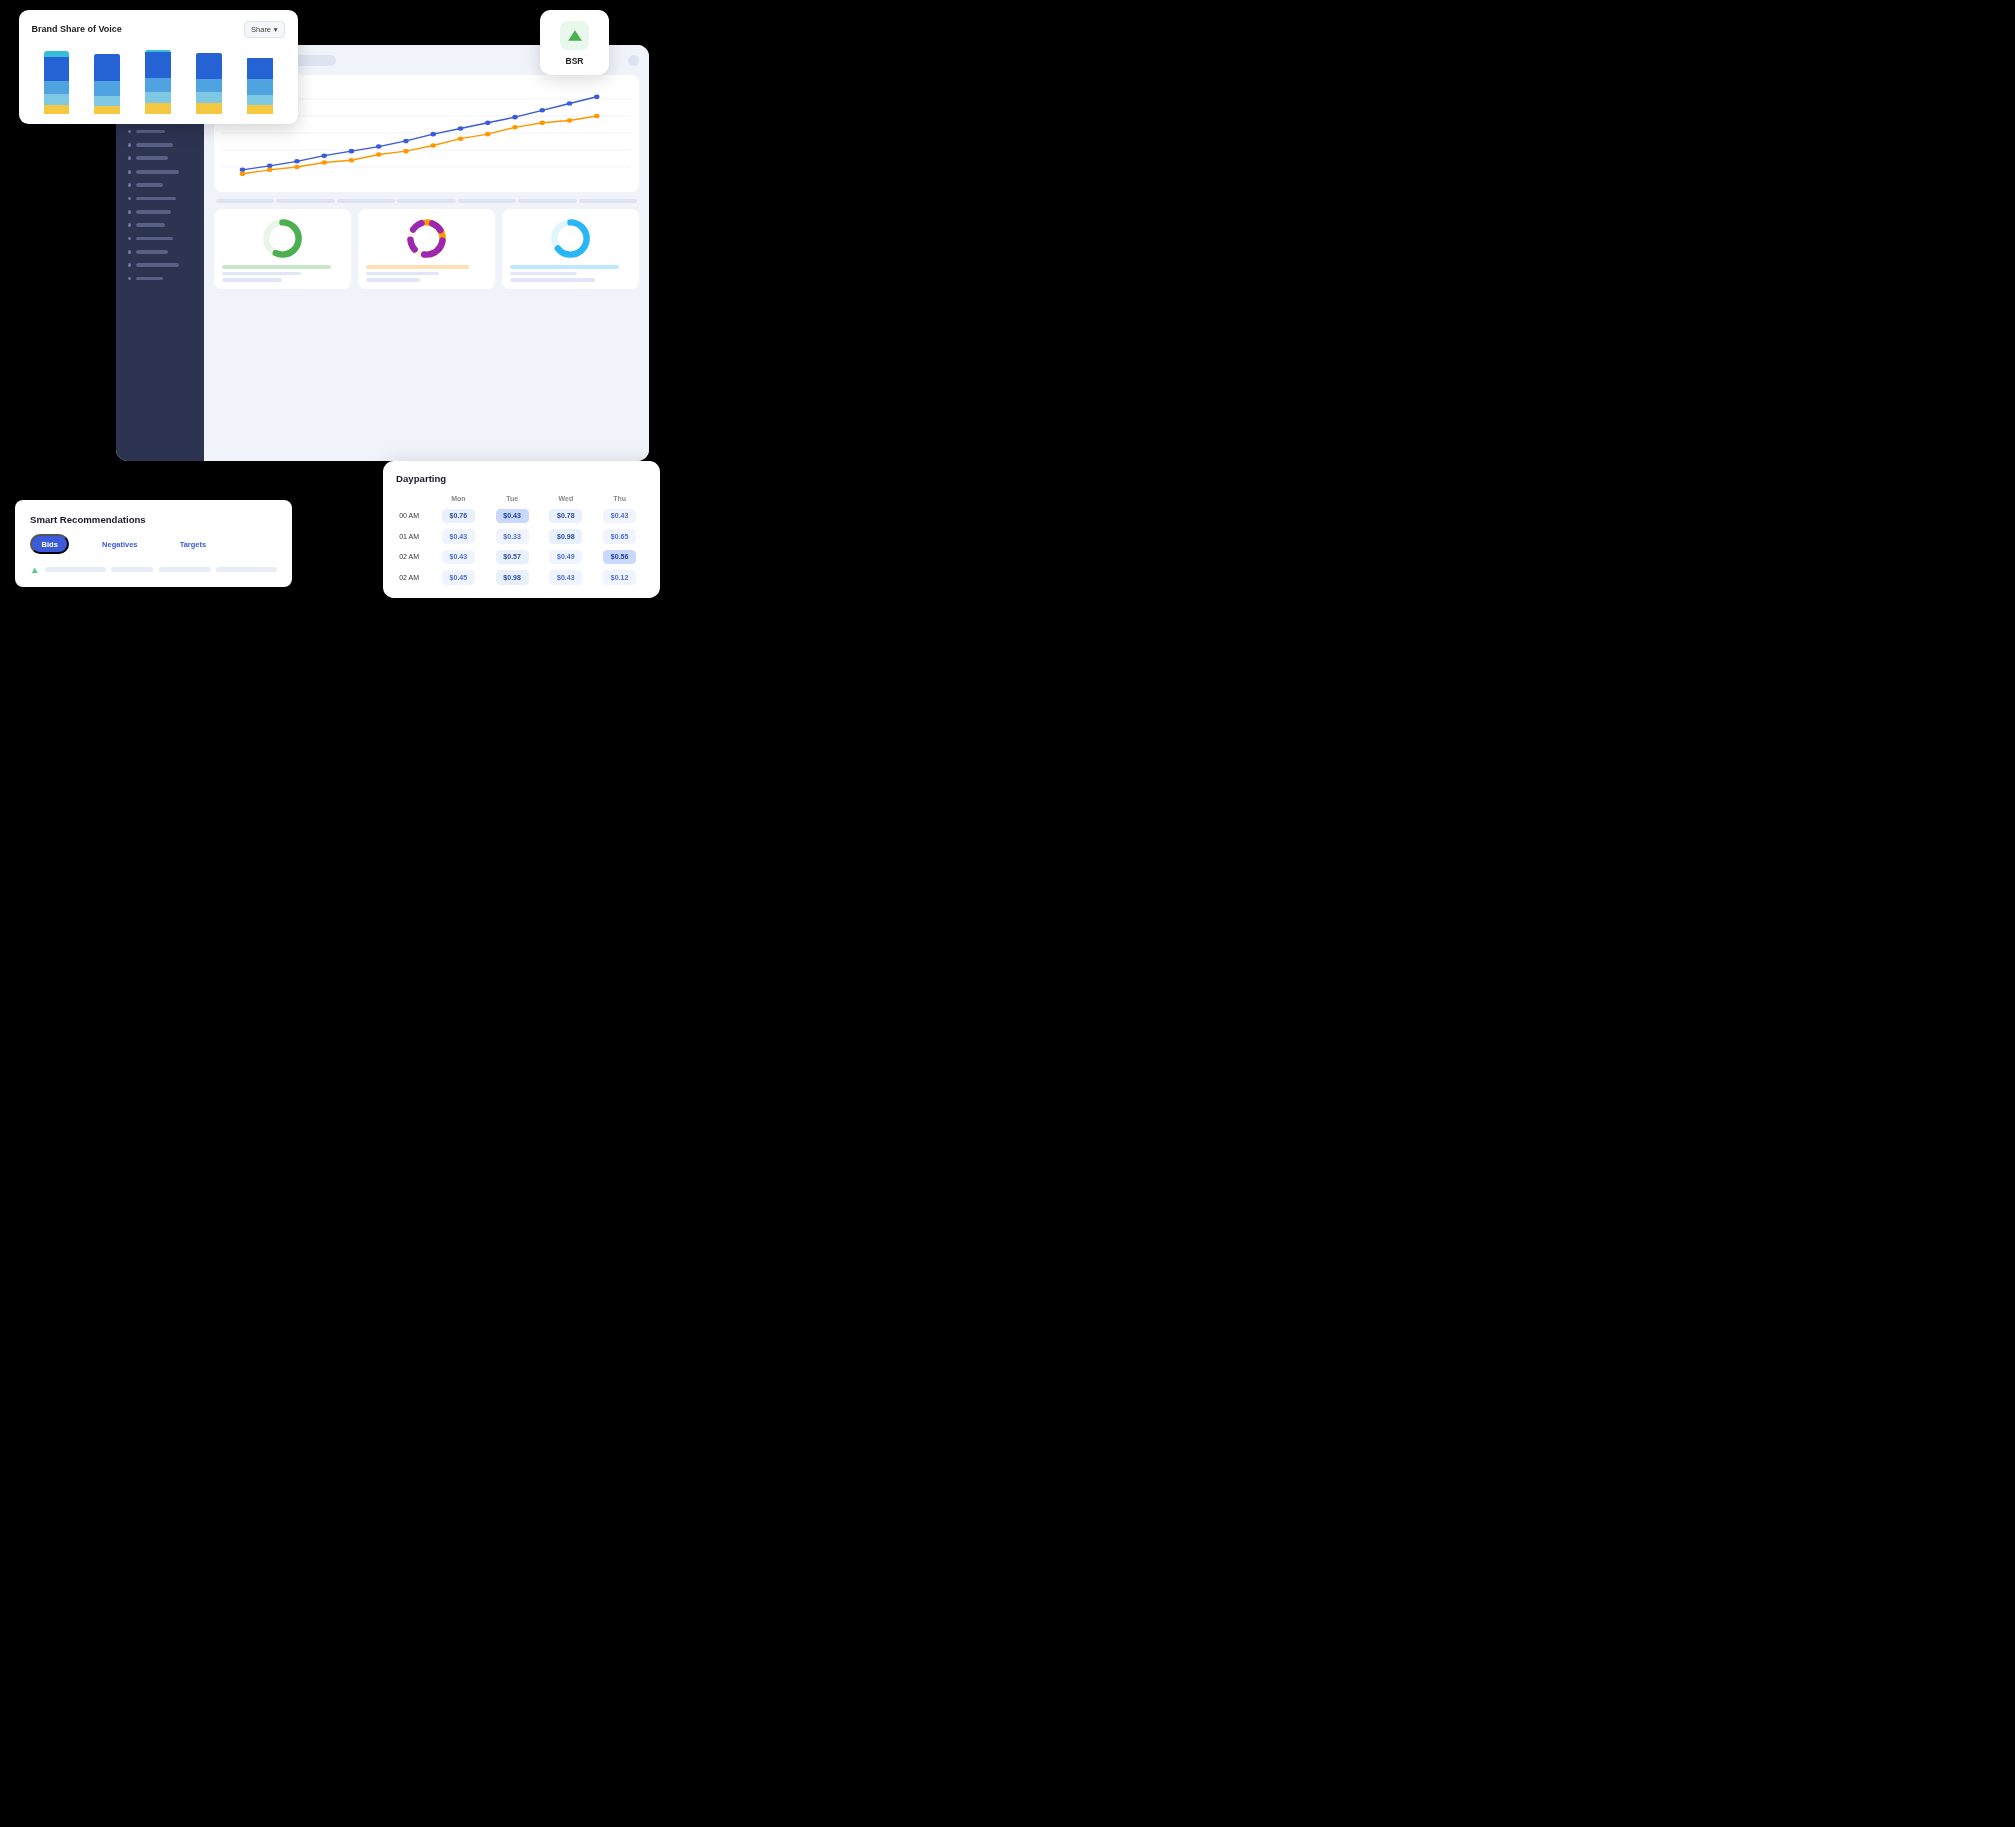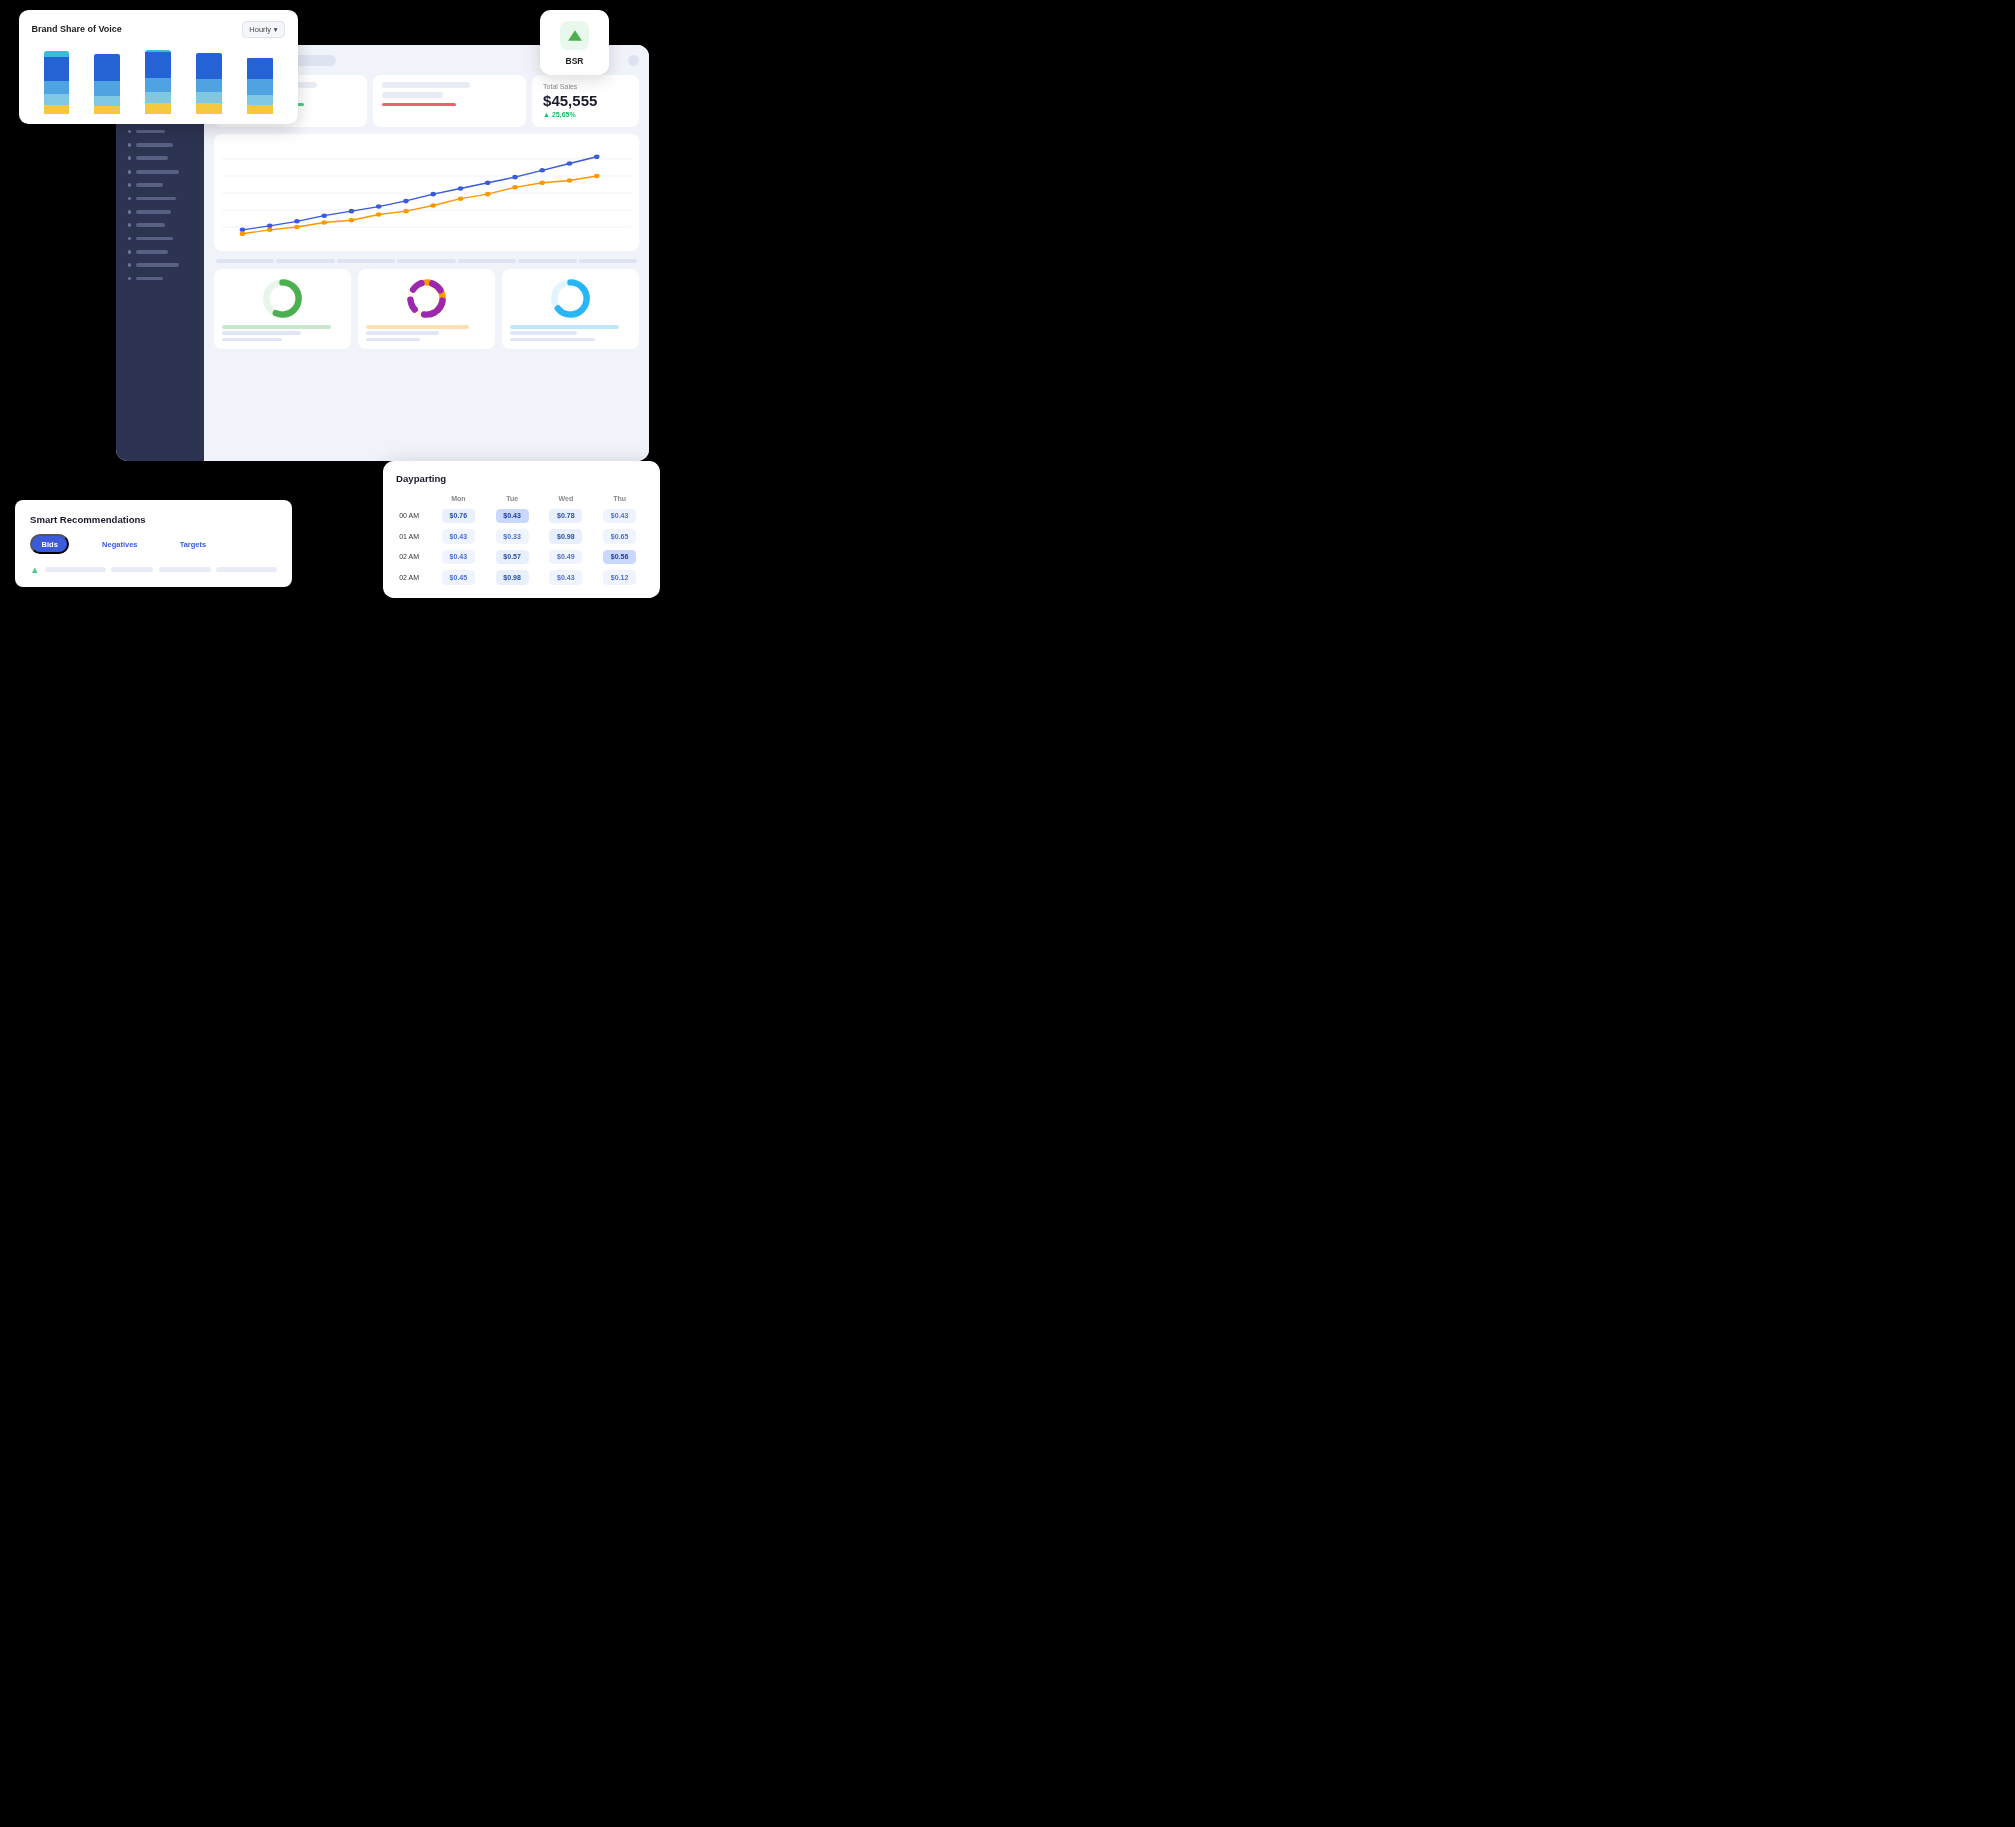--- a/index.html
+++ b/index.html
@@ -408,21 +408,21 @@
       color: #1a3fa3;
     }
   </style>
 </head>
 <body>
 
 <div class="bsov-card">
   <div class="bsov-header">
     <span class="bsov-title">Brand Share of Voice</span>
     <div class="bsov-dropdown">
-      <span>Hourly</span>
+      <span>Share</span>
       <span>▾</span>
     </div>
   </div>
   <div class="bsov-chart">
 
     <div class="bar-group">
       <div class="bar-stack" style="height:63px;">
         <div class="bar-seg" style="height:9.6px;background:#f5c842;"></div>
         <div class="bar-seg" style="height:10.7px;background:#7ec8e3;"></div>
         <div class="bar-seg" style="height:13.3px;background:#4fa3e0;"></div>
@@ -554,37 +554,20 @@
 
   <div class="main-content">
 
     <div class="topbar">
       <div class="topbar-pill" style="width:53px;"></div>
       <div class="topbar-pill" style="width:64px;"></div>
       <div style="flex:1;"></div>
       <div class="topbar-circle"></div>
     </div>
 
-    <div class="cards-row">
-      <div class="stat-card">
-        <div class="stat-card-placeholder" style="width:70%;"></div>
-        <div class="stat-card-placeholder" style="width:50%;margin-bottom:5.3px;"></div>
-        <div class="stat-card-line-green"></div>
-      </div>
-      <div class="stat-card">
-        <div class="stat-card-placeholder" style="width:65%;"></div>
-        <div class="stat-card-placeholder" style="width:45%;margin-bottom:5.3px;"></div>
-        <div class="stat-card-line-red"></div>
-      </div>
-      <div class="total-sales-card">
-        <div class="ts-label">Total Sales</div>
-        <div class="ts-value">$45,555</div>
-        <div class="ts-change">▲ 25,65%</div>
-      </div>
-    </div>
 
     <div class="chart-area">
       <svg class="line-chart-svg" viewBox="0 0 600 180" preserveAspectRatio="none">
 
         <line x1="0" y1="30" x2="600" y2="30" stroke="#e8ecf5" stroke-width="1"></line>
         <line x1="0" y1="60" x2="600" y2="60" stroke="#e8ecf5" stroke-width="1"></line>
         <line x1="0" y1="90" x2="600" y2="90" stroke="#e8ecf5" stroke-width="1"></line>
         <line x1="0" y1="120" x2="600" y2="120" stroke="#e8ecf5" stroke-width="1"></line>
         <line x1="0" y1="150" x2="600" y2="150" stroke="#e8ecf5" stroke-width="1"></line>
 

